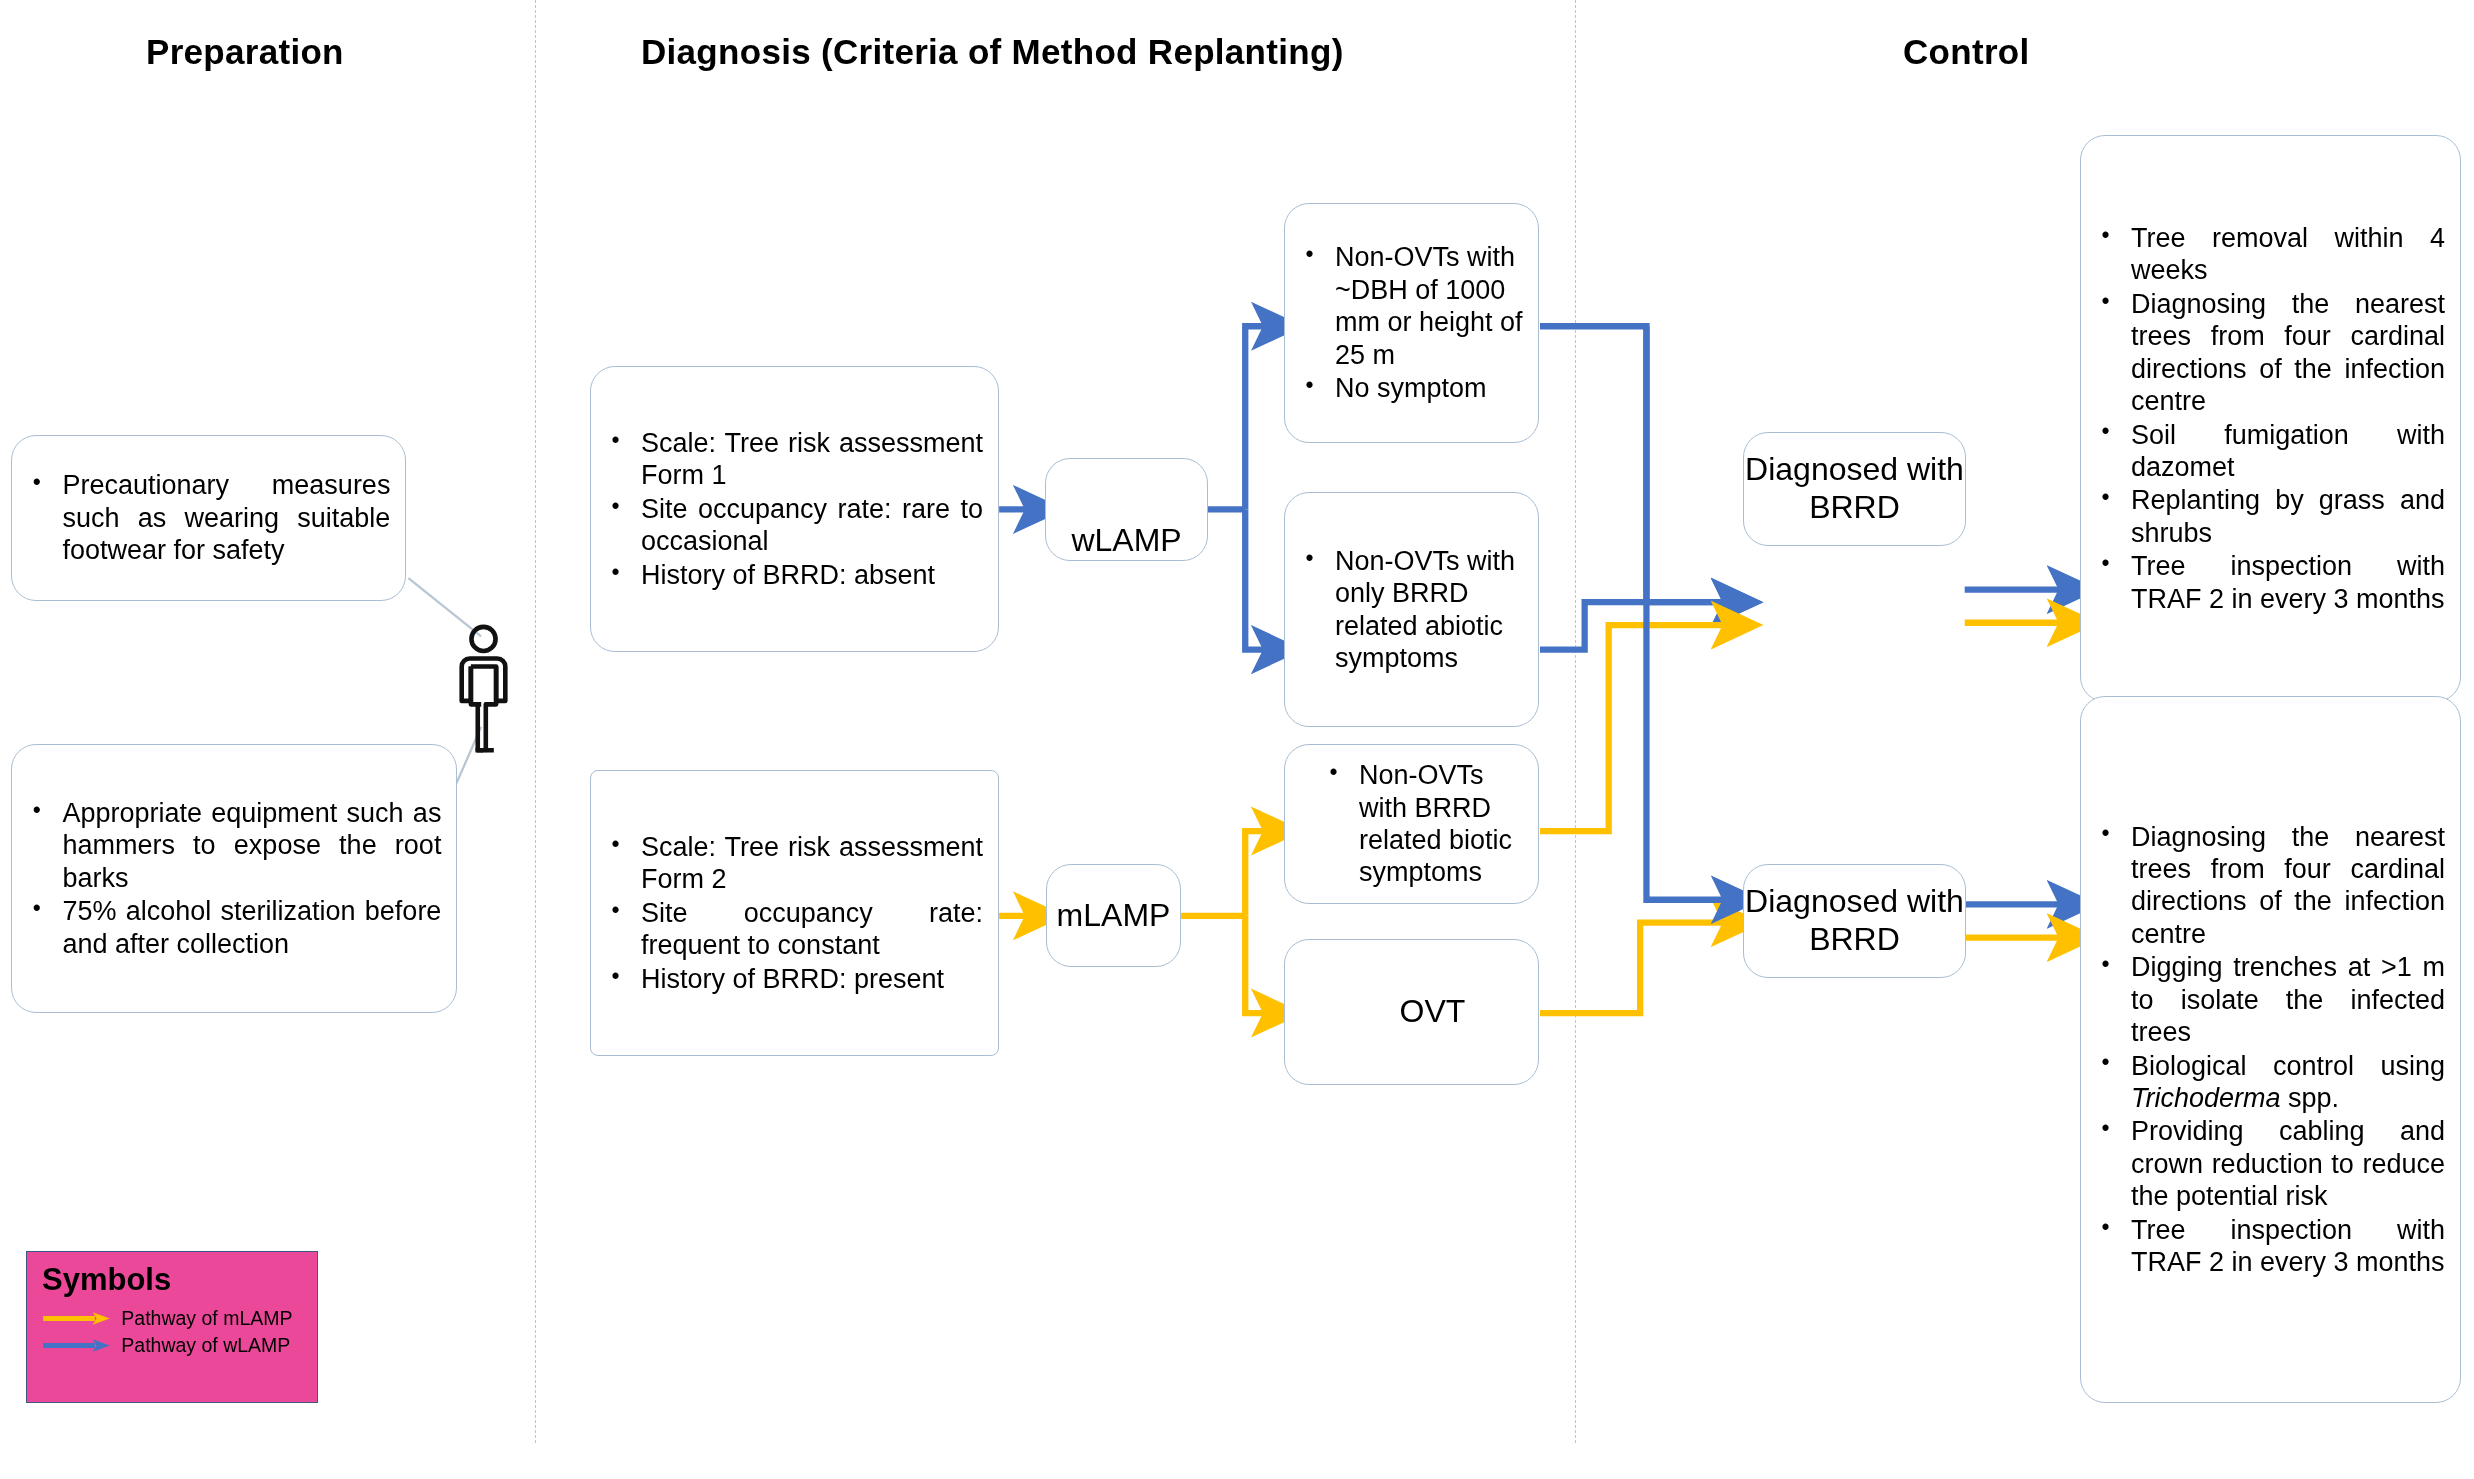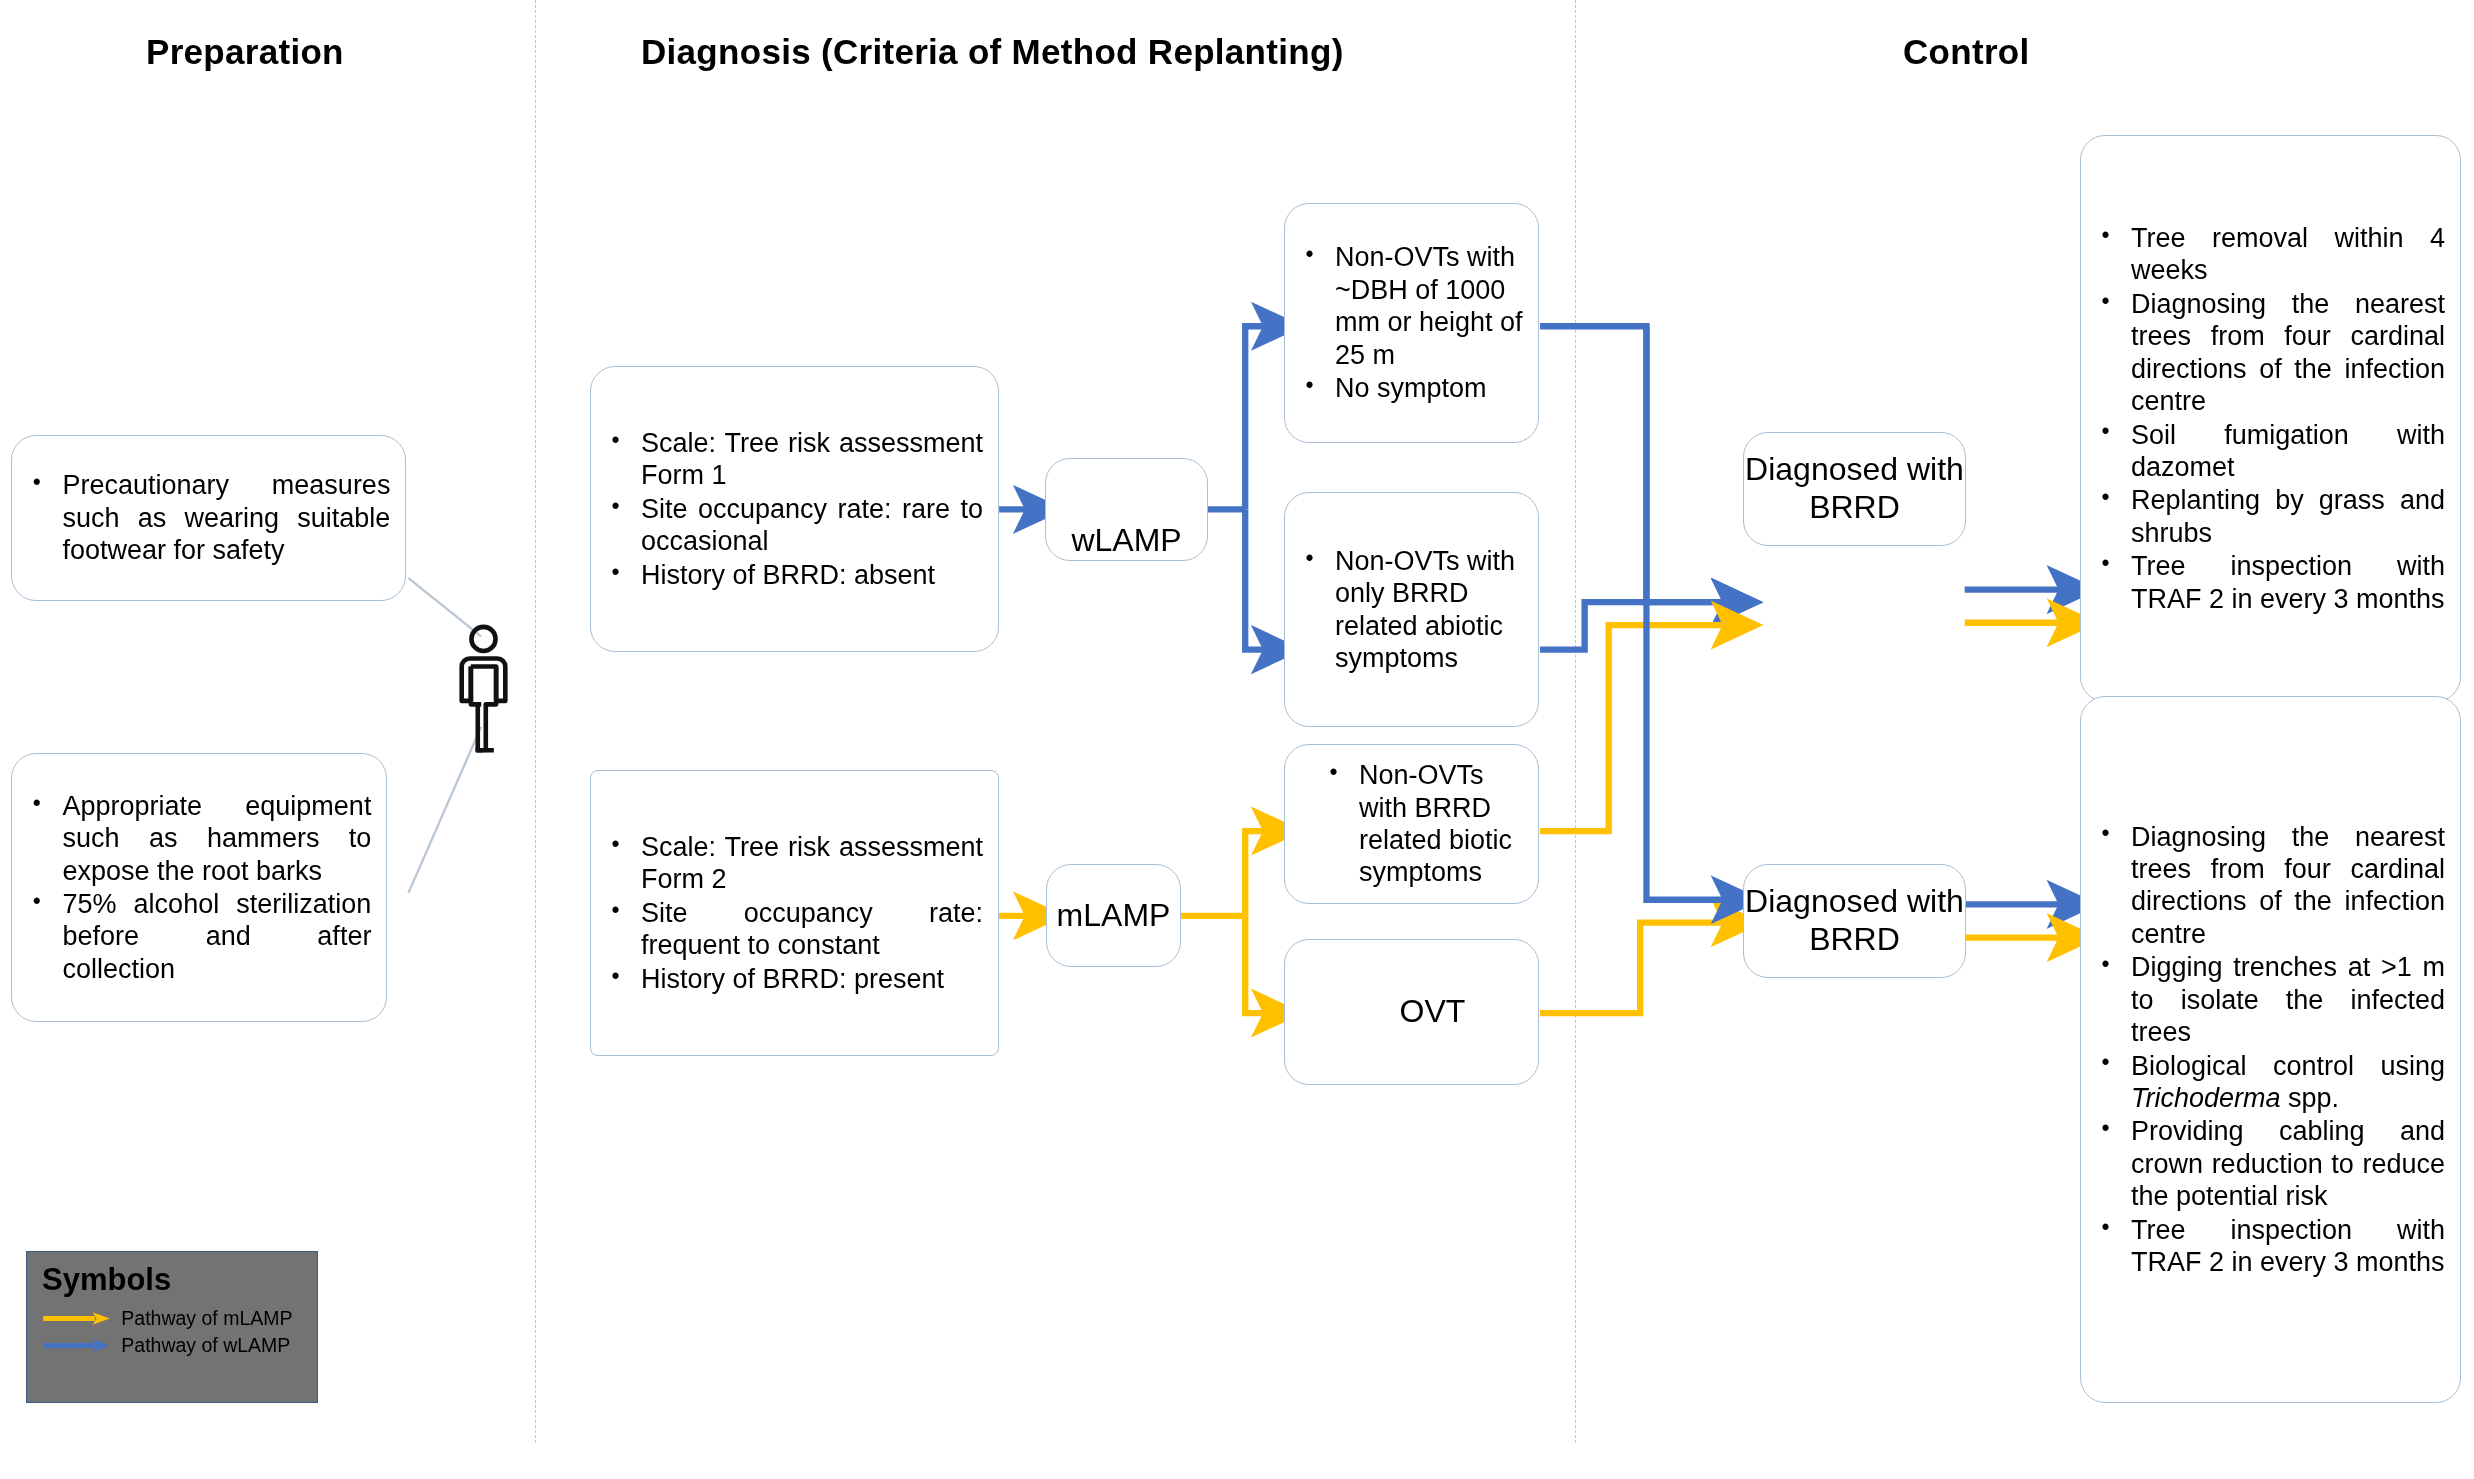--- a/index.html
+++ b/index.html
@@ -76,21 +76,21 @@
     text-align: center;
     line-height: 1.18;
   }
   .italic { font-style: italic; }
 
   
   #legend {
     position: absolute;
     box-sizing: border-box;
     border: 1.7px solid #3b5a84;
-    background: #737373;
+    background: #ec4899;
     padding: 10.3px 12.6px 10.3px 15px;
   }
   #legend .legend-title {
     font-weight: bold;
     font-size: 31px;
     margin-bottom: 9.2px;
     color: #000;
   }
   .legend-row {
     display: flex;
@@ -167,21 +167,21 @@
     <path d="M3432,1580 L3630,1580" stroke="#4472c4" stroke-width="11" fill="none" marker-end="url(#ah-blue)"></path>
     <path d="M3432,1638 L3630,1638" stroke="#ffc000" stroke-width="11" fill="none" marker-end="url(#ah-yellow)"></path>
   </svg>
 
   <div class="rbox list" style="left:11.4px; top:435px; width:395px; height:166px;">
     <ul class="bullets">
       <li>Precautionary measures such as wearing suitable footwear for safety</li>
     </ul>
   </div>
 
-  <div class="rbox list" style="left:11.4px; top:744px; width:376px; height:269px;margin-top:9px;">
+  <div class="rbox list" style="left:11.4px; top:744px; width:446px; height:269px;">
     <ul class="bullets">
       <li>Appropriate equipment such as hammers to expose the root barks</li>
       <li>75% alcohol sterilization before and after collection</li>
     </ul>
   </div>
 
   <svg id="person" style="left:449px; top:624px;" width="69" height="132" viewBox="0 0 60 115">
     <circle cx="30" cy="13" r="10.5" fill="none" stroke="#111" stroke-width="4"></circle>
     <path d="M18,30 h24 a7,7 0 0 1 7,7 v30 h-8 v-30 M18,30 a7,7 0 0 0 -7,7 v30 h8 v-30" fill="none" stroke="#111" stroke-width="4" stroke-linejoin="round"></path>
     <path d="M19,37 h22 v33 h-9 v40 h-7 v-40 M19,37 v33 h9" fill="none" stroke="#111" stroke-width="4" stroke-linejoin="round"></path>

